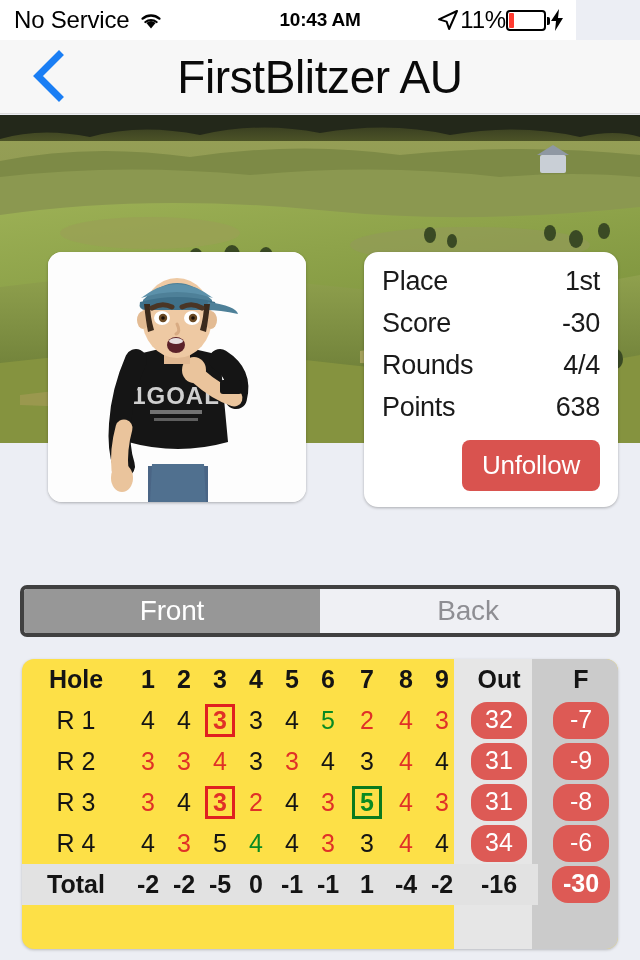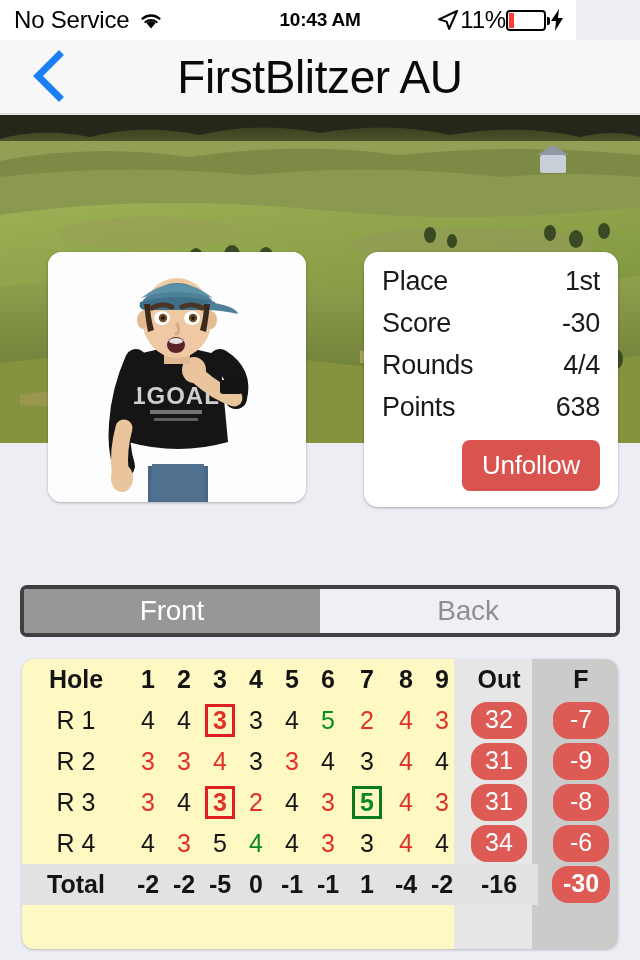--- a/index.html
+++ b/index.html
@@ -94,21 +94,21 @@
   .seg {
     flex: 1; display: flex; align-items: center; justify-content: center;
     font-size: 28px; cursor: pointer; letter-spacing: -0.2px;
   }
   .seg.active { background: #979797; color: #ffffff; }
   .seg.inactive { background: #eff0f4; color: #8e8e93; }
 
   
   .scorecard {
     position: absolute; left: 22px; top: 659px; width: 596px; height: 290px;
-    background: #fef9c3; border-radius: 12px;
+    background: #fde047; border-radius: 12px;
     box-shadow: 0 1px 3px rgba(0,0,0,0.22);
     overflow: hidden;
   }
   .col-out-bg {
     position: absolute; left: 432px; top: 0; width: 78px; height: 290px;
     background: #e6e6e6;
   }
   .col-f-bg {
     position: absolute; left: 510px; top: 0; width: 86px; height: 290px;
     background: #cbcbcb;

